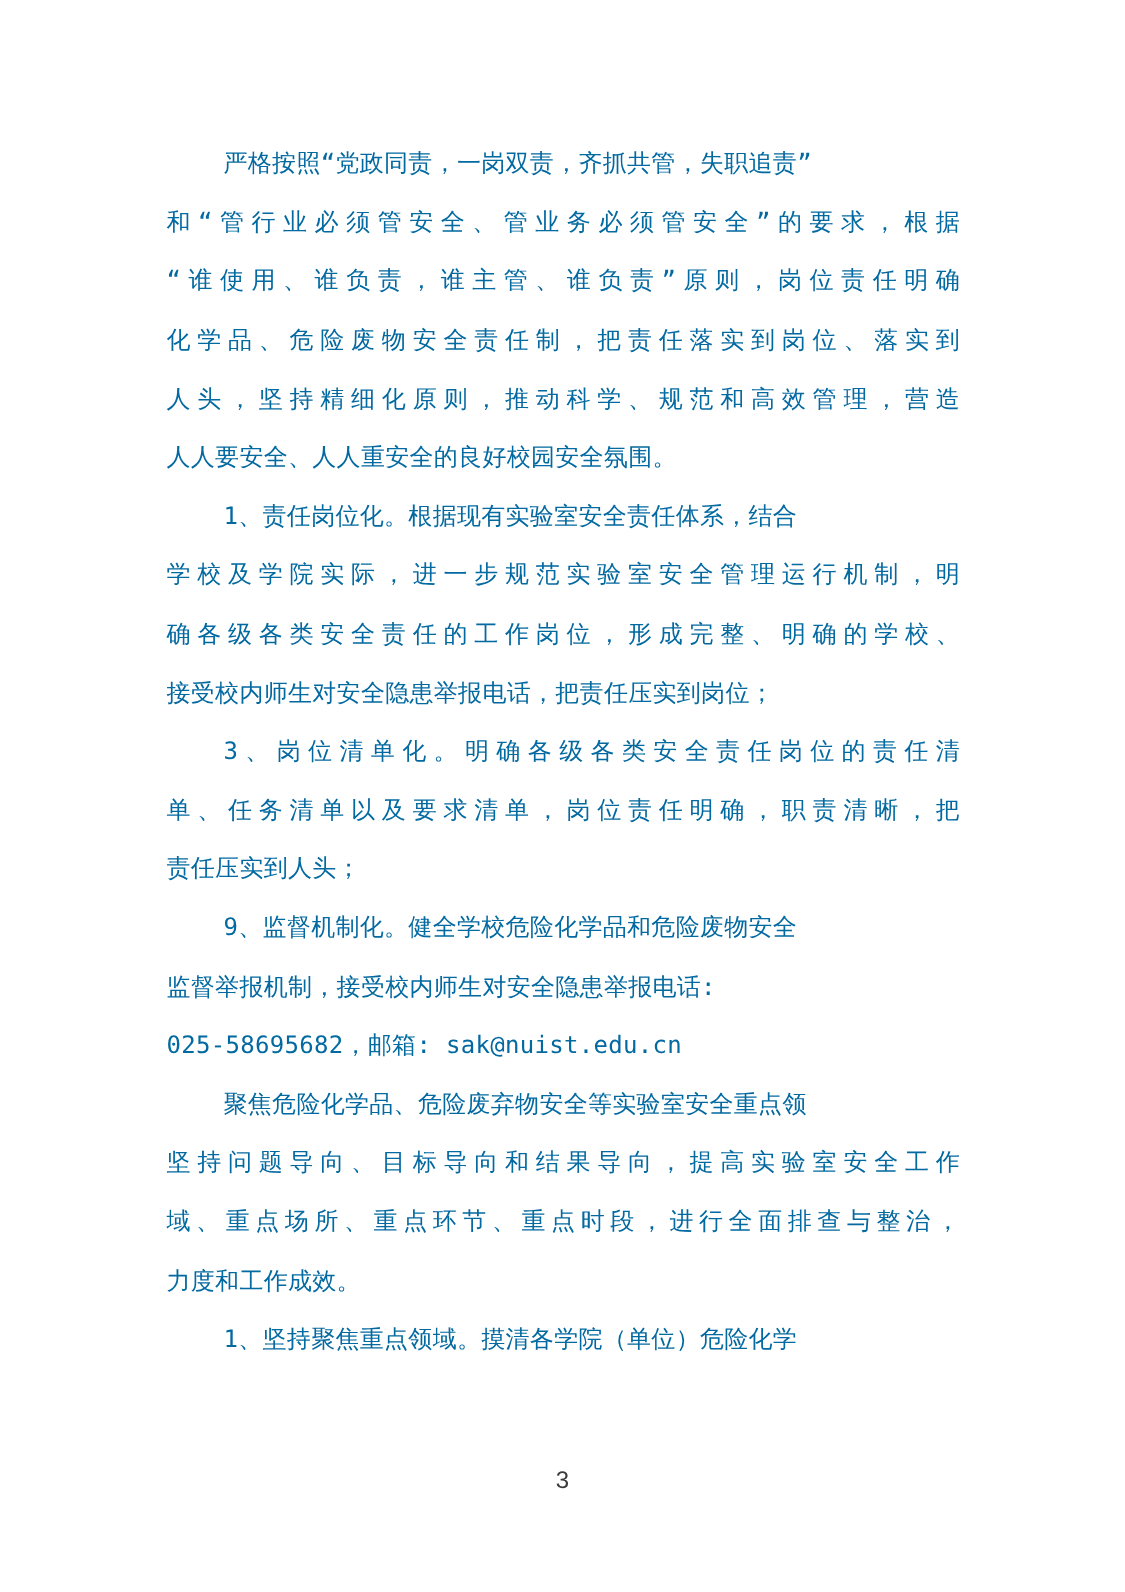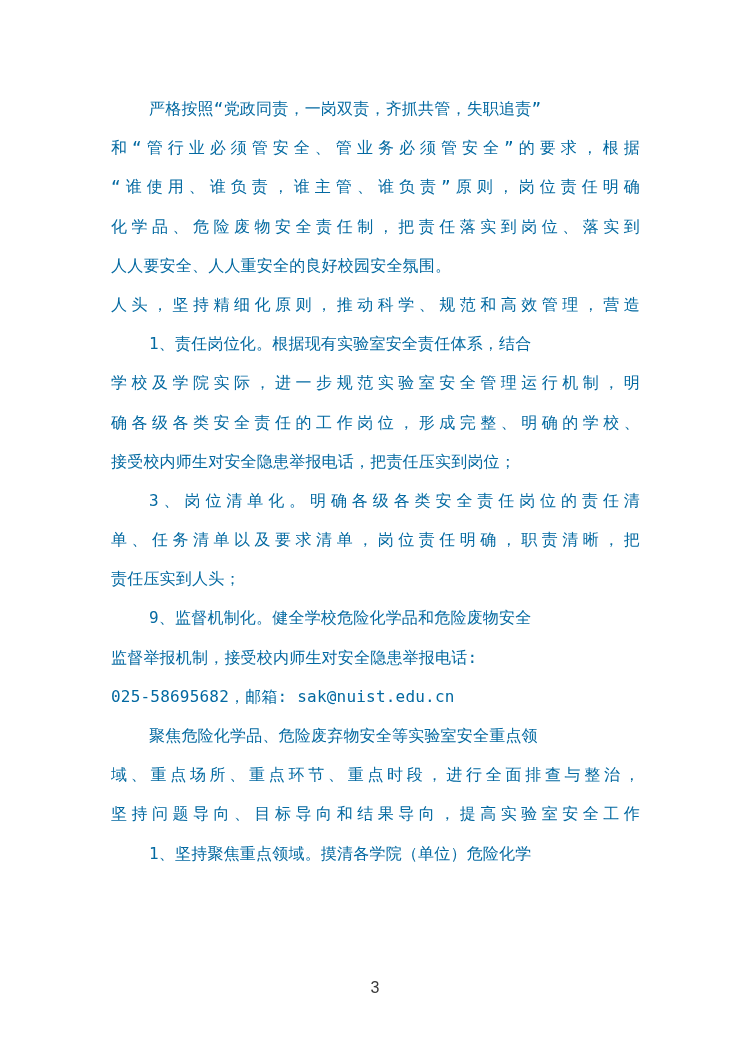--- a/index.html
+++ b/index.html
@@ -56,42 +56,43 @@
 </head>
 <body>
 
 <div class="page">
   <div class="text-block" id="doc">
       <div class="para">
         <div class="line ind nj">严格按照“党政同责，一岗双责，齐抓共管，失职追责”</div>
         <div class="line">和“管行业必须管安全、管业务必须管安全”的要求，根据</div>
         <div class="line">“谁使用、谁负责，谁主管、谁负责”原则，岗位责任明确</div>
         <div class="line">化学品、危险废物安全责任制，把责任落实到岗位、落实到</div>
+        <div class="line">人头，坚持精细化原则，推动科学、规范和高效管理，营造</div>
         <div class="line nj">人人要安全、人人重安全的良好校园安全氛围。</div>
-        <div class="line">人头，坚持精细化原则，推动科学、规范和高效管理，营造</div>
       </div>
       <div class="para">
         <div class="line ind nj">1、责任岗位化。根据现有实验室安全责任体系，结合</div>
         <div class="line">学校及学院实际，进一步规范实验室安全管理运行机制，明</div>
         <div class="line">确各级各类安全责任的工作岗位，形成完整、明确的学校、</div>
         <div class="line nj">接受校内师生对安全隐患举报电话，把责任压实到岗位；</div>
       </div>
       <div class="para">
         <div class="line ind">3、岗位清单化。明确各级各类安全责任岗位的责任清</div>
         <div class="line">单、任务清单以及要求清单，岗位责任明确，职责清晰，把</div>
         <div class="line nj">责任压实到人头；</div>
       </div>
       <div class="para">
         <div class="line ind nj">9、监督机制化。健全学校危险化学品和危险废物安全</div>
         <div class="line nj">监督举报机制，接受校内师生对安全隐患举报电话:</div>
         <div class="line nj">025-58695682，邮箱: sak@nuist.edu.cn</div>
       </div>
       <div class="para">
         <div class="line ind nj">聚焦危险化学品、危险废弃物安全等实验室安全重点领</div>
+        <div class="line">坚持问题导向、目标导向和结果导向，提高实验室安全工作</div>
         <div class="line">域、重点场所、重点环节、重点时段，进行全面排查与整治，</div>
-        <div class="line">坚持问题导向、目标导向和结果导向，提高实验室安全工作</div>
+        <div class="line nj">力度和工作成效。</div>
       </div>
       <div class="para">
         <div class="line ind nj">1、坚持聚焦重点领域。摸清各学院（单位）危险化学</div>
       </div>
     </div>
   <div class="page-number">3</div>
 </div>
 
 </body></html>

